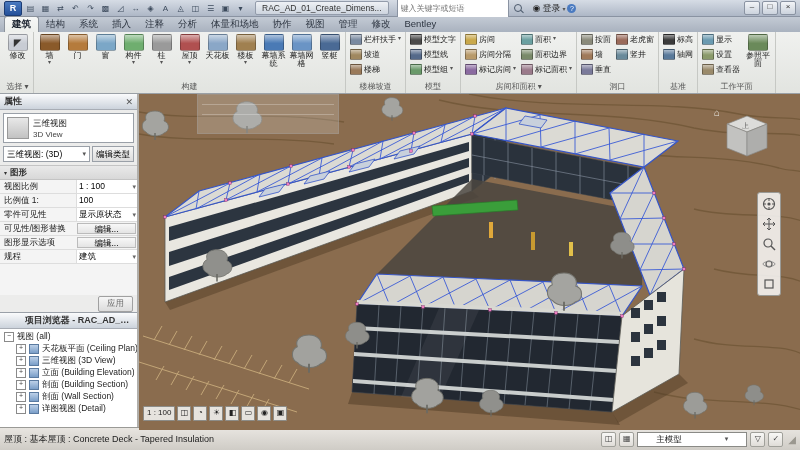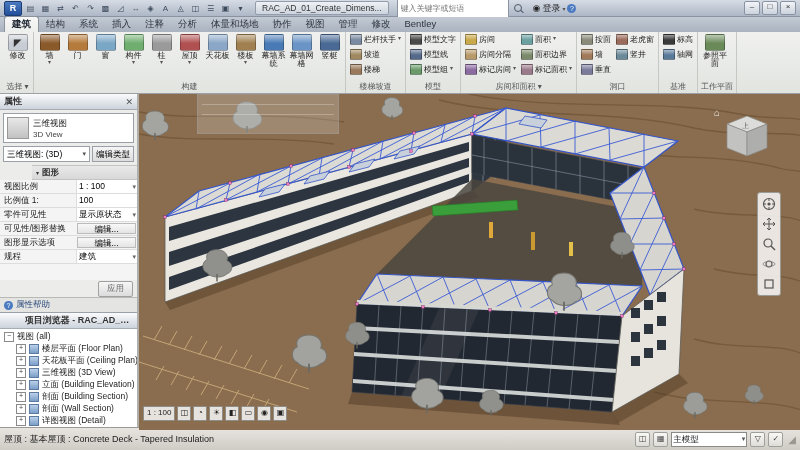--- a/index.html
+++ b/index.html
@@ -44,21 +44,21 @@
   .palhead .x{margin-left:auto;font-weight:normal;color:#555;font-size:9px;}
   .props{height:218px;display:flex;flex-direction:column;font-size:8.5px;}
   .typesel{margin:3px;border:1px solid #9aa0a8;background:#fff;height:28px;display:flex;align-items:center;gap:4px;padding:0 3px;}
   .typesel .timg{width:20px;height:20px;background:linear-gradient(#e8e8e8,#c2c2c2);border:1px solid #999;}
   .typesel .tl1{font-size:8.5px;color:#222;}
   .typesel .tl2{font-size:8px;color:#444;}
   .instrow{display:flex;gap:2px;margin:0 3px 3px 3px;}
   .instsel{flex:1;border:1px solid #9aa0a8;background:#fff;height:14px;line-height:14px;padding:0 3px;white-space:nowrap;overflow:hidden;}
   .instsel .dd{float:right;color:#555;font-size:7px;}
   .edittype{border:1px solid #9aa0a8;background:linear-gradient(#f5f5f5,#ddd);height:14px;line-height:14px;padding:0 3px;white-space:nowrap;}
-  .sechead{height:13px;background:linear-gradient(#e9e9e9,#d8d8d8);border-top:1px solid #c4c4c4;border-bottom:1px solid #c4c4c4;display:flex;align-items:center;padding:0 4px;font-weight:bold;color:#333;gap:3px;margin-left:32px;}
+  .sechead{height:13px;background:linear-gradient(#e9e9e9,#d8d8d8);border-top:1px solid #c4c4c4;border-bottom:1px solid #c4c4c4;display:flex;align-items:center;padding:0 4px;font-weight:bold;color:#333;gap:3px;}
   .pgrid{flex:1;background:#f4f4f4;overflow:hidden;}
   .prow{display:flex;height:13px;border-bottom:1px solid #ddd;}
   .plab{width:72px;padding-left:4px;color:#222;line-height:13px;white-space:nowrap;overflow:hidden;}
   .pval{flex:1;background:#fff;border-left:1px solid #ddd;line-height:13px;padding:0 2px;white-space:nowrap;overflow:hidden;position:relative;}
   .pval .dd{position:absolute;right:1px;top:0;font-size:7px;color:#666;}
   .pval.btnlike{background:linear-gradient(#f8f8f8,#e4e4e4);border:1px solid #bbb;margin:1px;line-height:10px;text-align:center;}
   .applyrow{height:17px;display:flex;justify-content:flex-end;align-items:center;padding:0 4px;background:#ececeb;}
   .applybtn{border:1px solid #a0a0a0;background:linear-gradient(#f6f6f6,#dcdcdc);font-size:8.5px;padding:1px 8px;color:#666;border-radius:2px;text-align:center;}
   .prophelp{height:14px;border-top:1px solid #b8b8b4;display:flex;align-items:center;gap:3px;padding:0 4px;font-size:8.5px;color:#2a4a7a;background:#e4e4e2;}
   .qmark{width:9px;height:9px;border-radius:50%;background:#4a7ac0;color:#fff;font-size:7px;line-height:9px;text-align:center;}
@@ -79,21 +79,21 @@
   .navbar{position:absolute;left:618px;top:98px;width:22px;background:rgba(250,250,250,.85);border:1px solid #9a9a96;border-radius:3px;display:flex;flex-direction:column;align-items:center;padding:2px 0;gap:2px;}
   .navcell{width:18px;height:18px;display:flex;align-items:center;justify-content:center;}
   .viewbar{position:absolute;left:4px;bottom:6px;display:flex;gap:2px;align-items:center;}
   .vchip{height:13px;background:rgba(238,238,234,.92);border:1px solid #8c8c88;font-size:8px;line-height:12px;color:#222;padding:0 3px;border-radius:1px;}
   .vchip.icon{width:12px;padding:0;text-align:center;}
 
   
   .statusbar{height:22px;background:linear-gradient(#e8e5e0,#cfccc6);border-top:1px solid #9a9a96;display:flex;align-items:center;font-size:9px;color:#222;padding:0 4px;gap:3px;}
   .statusbar .spacer{flex:1;}
   .schip{width:13px;height:13px;border:1px solid #a0a09a;background:linear-gradient(#f8f8f6,#e0ddd8);font-size:8px;line-height:12px;text-align:center;color:#444;border-radius:2px;}
-  .doselect{width:72px;height:13px;border:1px solid #8a8a86;background:#fff;font-size:8.5px;line-height:12px;padding:0 1px;display:flex;}
+  .doselect{width:72px;height:13px;border:1px solid #8a8a86;background:#fff;font-size:8.5px;line-height:12px;padding:0 18px;display:flex;}
   .doselect .dd{margin-left:auto;font-size:7px;color:#555;}
   .grip{color:#9a978f;font-size:10px;margin-left:2px;}
 </style>
 </head>
 <body>
 
 <div class="app">
 
   <div class="titlebar">
     <div class="logo">R</div>
@@ -328,20 +328,34 @@
               <span class="sic" style="--c:#5a7a9a"></span>
               <span>轴网</span>
             </div>
         </div>
       </div>
       <div class="pcap">基准</div>
     </div>
 
     <div class="panel">
       <div class="pbody">
+        <div class="scol">
+          <div class="sbtn">
+              <span class="sic" style="--c:#6a9ab0"></span>
+              <span>显示</span>
+            </div>
+          <div class="sbtn">
+              <span class="sic" style="--c:#8a9a6a"></span>
+              <span>设置</span>
+            </div>
+          <div class="sbtn">
+              <span class="sic" style="--c:#9a8a6a"></span>
+              <span>查看器</span>
+            </div>
+        </div>
         <div class="rbtn" style="width:30px">
           <span class="ric" style="--c:#6a8a5a"></span>
           <span>参照平面</span>
         </div>
       </div>
       <div class="pcap">工作平面</div>
     </div>
   </div>
 
   <div class="main">
@@ -389,40 +403,31 @@
               <div class="pval btnlike">编辑...</div>
             </div>
           <div class="prow">
               <div class="plab">规程</div>
               <div class="pval"><span>建筑</span><span class="dd">▾</span></div>
             </div>
         </div>
         <div class="applyrow">
           <div class="applybtn">应用</div>
         </div>
-        <div class="prophelp">
-          <span class="qmark">?</span>
-          <span>属性帮助</span>
-        </div>
       </div>
 
       <div class="pbrowser">
         <div class="palhead">
           <span class="ticon" style="width:9px;height:9px;display:inline-block"></span>
           <span style="overflow:hidden;text-overflow:ellipsis;white-space:nowrap">项目浏览器 - RAC_AD_01_Create_Dim...</span>
         </div>
         <div class="tree">
           <div class="trow lvl0">
               <span class="box">−</span>
               <span>视图 (all)</span>
-            </div>
-          <div class="trow lvl1">
-              <span class="box">+</span>
-              <span class="ticon"></span>
-              <span>楼层平面 (Floor Plan)</span>
             </div>
           <div class="trow lvl1">
               <span class="box">+</span>
               <span class="ticon"></span>
               <span>天花板平面 (Ceiling Plan)</span>
             </div>
           <div class="trow lvl1">
               <span class="box">+</span>
               <span class="ticon"></span>
               <span>三维视图 (3D View)</span>

